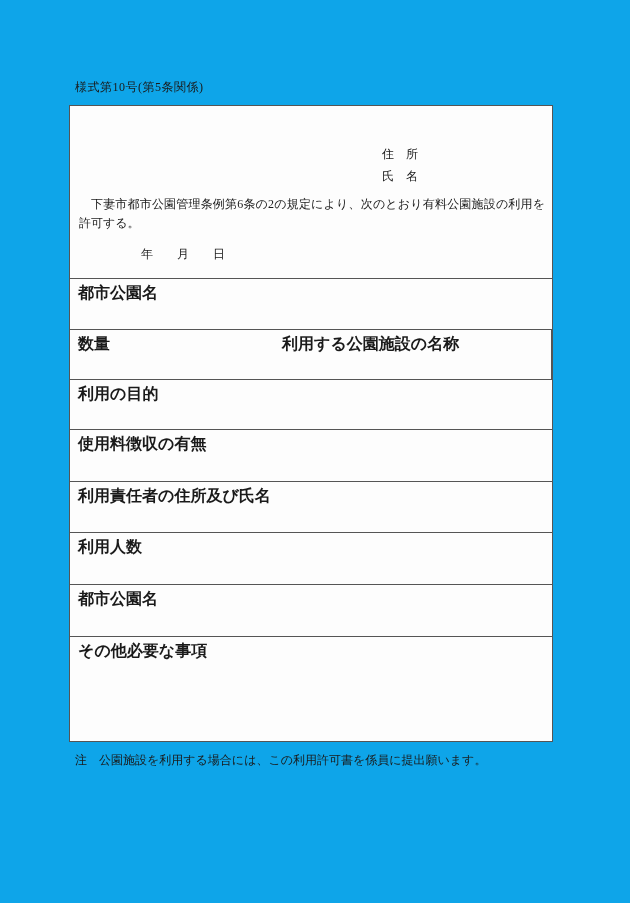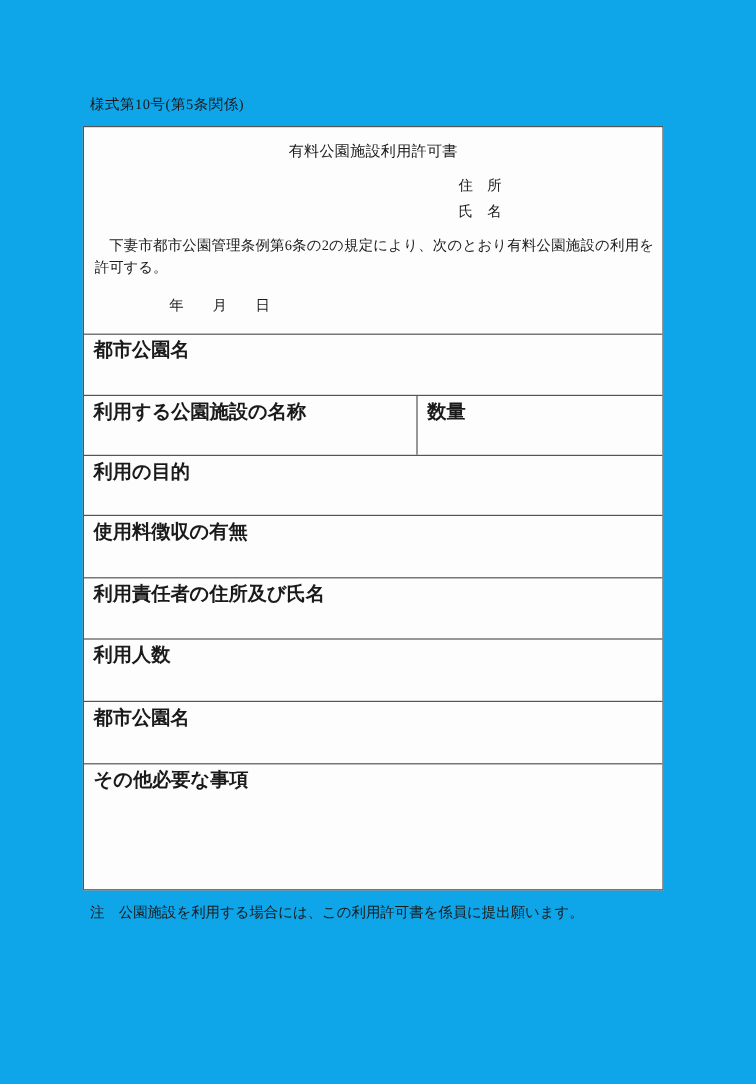--- a/index.html
+++ b/index.html
@@ -111,43 +111,42 @@
 </style>
 </head>
 <body>
 
 <div class="page">
 
   <div class="form-label">様式第10号(第5条関係)</div>
 
   <div class="box">
 
-    <div class="doc-title">有料公園施設利用許可書</div>
 
     <div class="addr-block">
       <div>住　所</div>
       <div>氏　名</div>
     </div>
 
     <p class="statement">下妻市都市公園管理条例第6条の2の規定により、次のとおり有料公園施設の利用を許可する。</p>
 
     <div class="date-line">年　　月　　日</div>
 
     <div class="permit-table">
 
       <div class="trow" style="height:51px">
         <span>都市公園名</span>
       </div>
 
       <div class="trow split" style="height:50px">
+        <div class="cell qty">
+          <span>数量</span>
+        </div>
         <div class="cell main">
           <span>利用する公園施設の名称</span>
-        </div>
-        <div class="cell qty">
-          <span>数量</span>
         </div>
       </div>
 
       <div class="trow" style="height:50px">
         <span>利用の目的</span>
       </div>
 
 
       <div class="trow" style="height:52px">
         <span>使用料徴収の有無</span>

